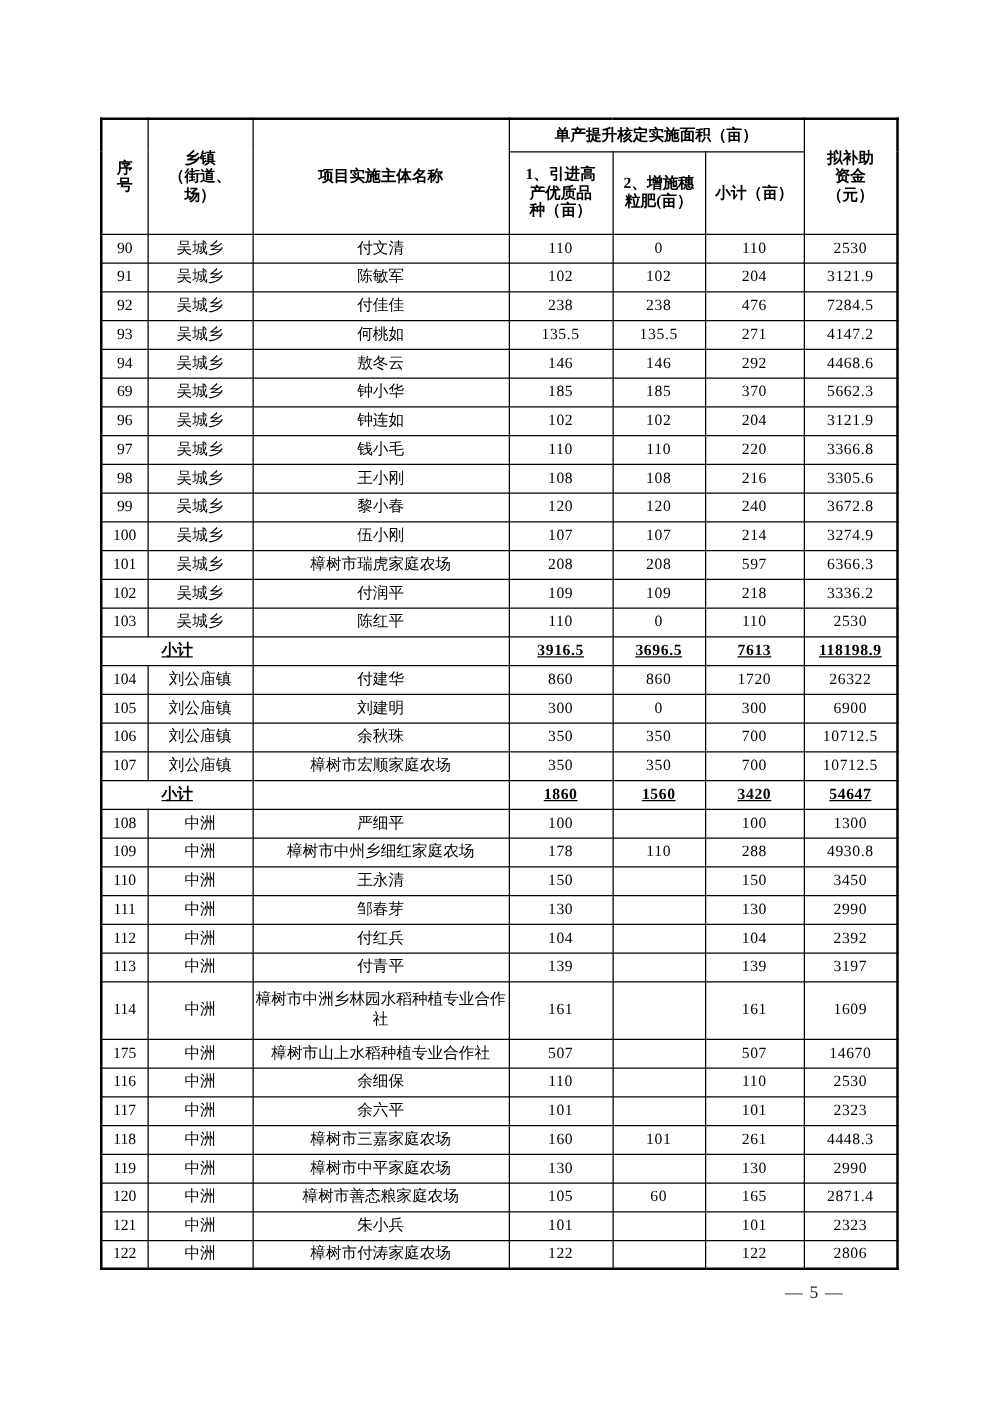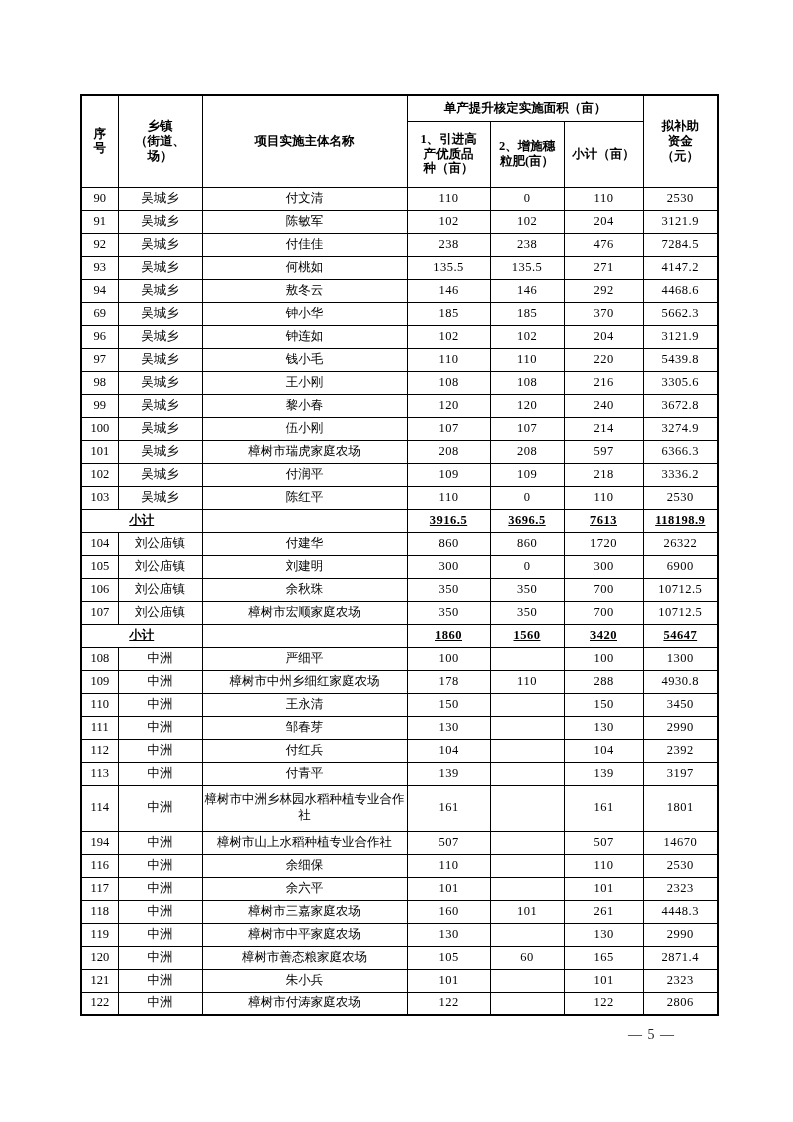--- a/index.html
+++ b/index.html
@@ -158,21 +158,21 @@
           <td class="num-cell">204</td>
           <td class="num-cell">3121.9</td>
         </tr>
         <tr>
           <td class="seq-cell">97</td>
           <td class="town-cell">吴城乡</td>
           <td class="entity-cell">钱小毛</td>
           <td class="num-cell">110</td>
           <td class="num-cell">110</td>
           <td class="num-cell">220</td>
-          <td class="num-cell">5439.8</td>
+          <td class="num-cell">3366.8</td>
         </tr>
         <tr>
           <td class="seq-cell">98</td>
           <td class="town-cell">吴城乡</td>
           <td class="entity-cell">王小刚</td>
           <td class="num-cell">108</td>
           <td class="num-cell">108</td>
           <td class="num-cell">216</td>
           <td class="num-cell">3305.6</td>
         </tr>
@@ -327,24 +327,24 @@
           <td class="num-cell">139</td>
           <td class="num-cell">3197</td>
         </tr>
         <tr class="tall-row">
           <td class="seq-cell">114</td>
           <td class="town-cell">中洲</td>
           <td class="entity-cell">樟树市中洲乡林园水稻种植专业合作社</td>
           <td class="num-cell">161</td>
           <td class="num-cell"></td>
           <td class="num-cell">161</td>
-          <td class="num-cell">1801</td>
-        </tr>
-        <tr>
-          <td class="seq-cell">194</td>
+          <td class="num-cell">1609</td>
+        </tr>
+        <tr>
+          <td class="seq-cell">175</td>
           <td class="town-cell">中洲</td>
           <td class="entity-cell">樟树市山上水稻种植专业合作社</td>
           <td class="num-cell">507</td>
           <td class="num-cell"></td>
           <td class="num-cell">507</td>
           <td class="num-cell">14670</td>
         </tr>
         <tr>
           <td class="seq-cell">116</td>
           <td class="town-cell">中洲</td>

